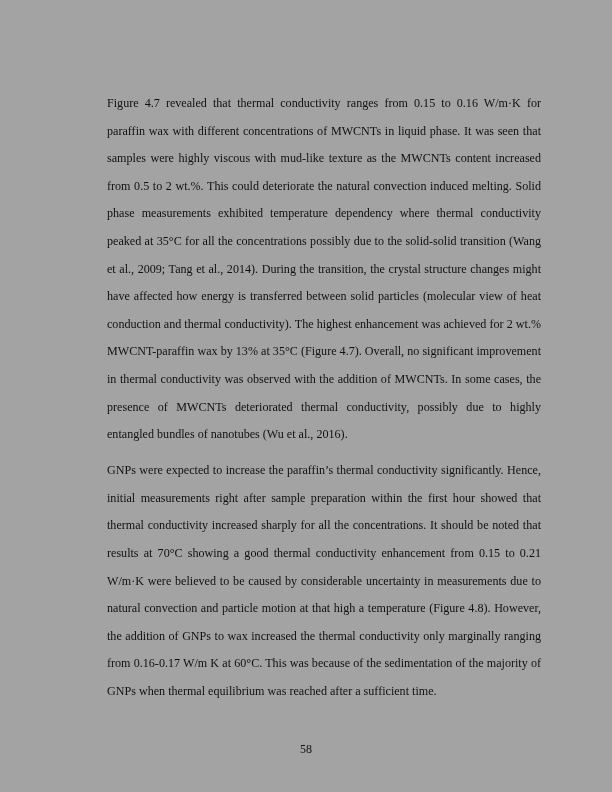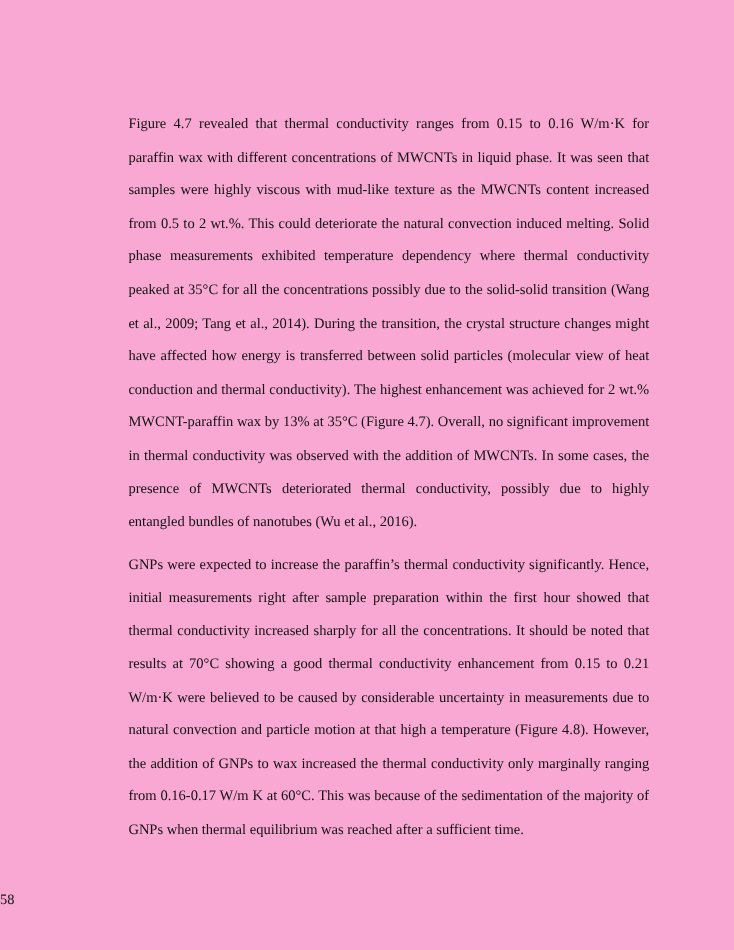--- a/index.html
+++ b/index.html
@@ -13,21 +13,21 @@
     position: relative;
     overflow: hidden;
     font-family: "Liberation Serif", "DejaVu Serif", serif;
     color: #111111;
   }
   .page {
     position: absolute;
     left: 0; top: 0;
     width: 612px;
     height: 792px;
-    background: #f9a8d4;
+    background: #a3a3a3;
   }
   .body-text {
     position: absolute;
     left: 107px;
     top: 90px;
     width: 434px;
   }
   .para {
     margin: 0;
     font-size: 12.1px;
@@ -37,20 +37,21 @@
   }
   .para + .para {
     margin-top: 8.5px;
     font-family: Liberation Serif, serif;
   }
   .page-number {
     position: absolute;
     left: 0;
     width: 612px;
     top: 742px;
+    text-align: center;
     font-size: 12px;
     line-height: 14px;
   }
 </style>
 </head>
 <body>
 
 <div class="page">
   <div class="body-text">
     <p class="para">Figure 4.7 revealed that thermal conductivity ranges from 0.15 to 0.16 W/m·K for paraffin wax with different concentrations of MWCNTs in liquid phase. It was seen that samples were highly viscous with mud-like texture as the MWCNTs content increased from 0.5 to 2 wt.%. This could deteriorate the natural convection induced melting. Solid phase measurements exhibited temperature dependency where thermal conductivity peaked at 35°C for all the concentrations possibly due to the solid-solid transition (Wang et al., 2009; Tang et al., 2014). During the transition, the crystal structure changes might have affected how energy is transferred between solid particles (molecular view of heat conduction and thermal conductivity). The highest enhancement was achieved for 2 wt.% MWCNT-paraffin wax by 13% at 35°C (Figure 4.7). Overall, no significant improvement in thermal conductivity was observed with the addition of MWCNTs. In some cases, the presence of MWCNTs deteriorated thermal conductivity, possibly due to highly entangled bundles of nanotubes (Wu et al., 2016).</p>

